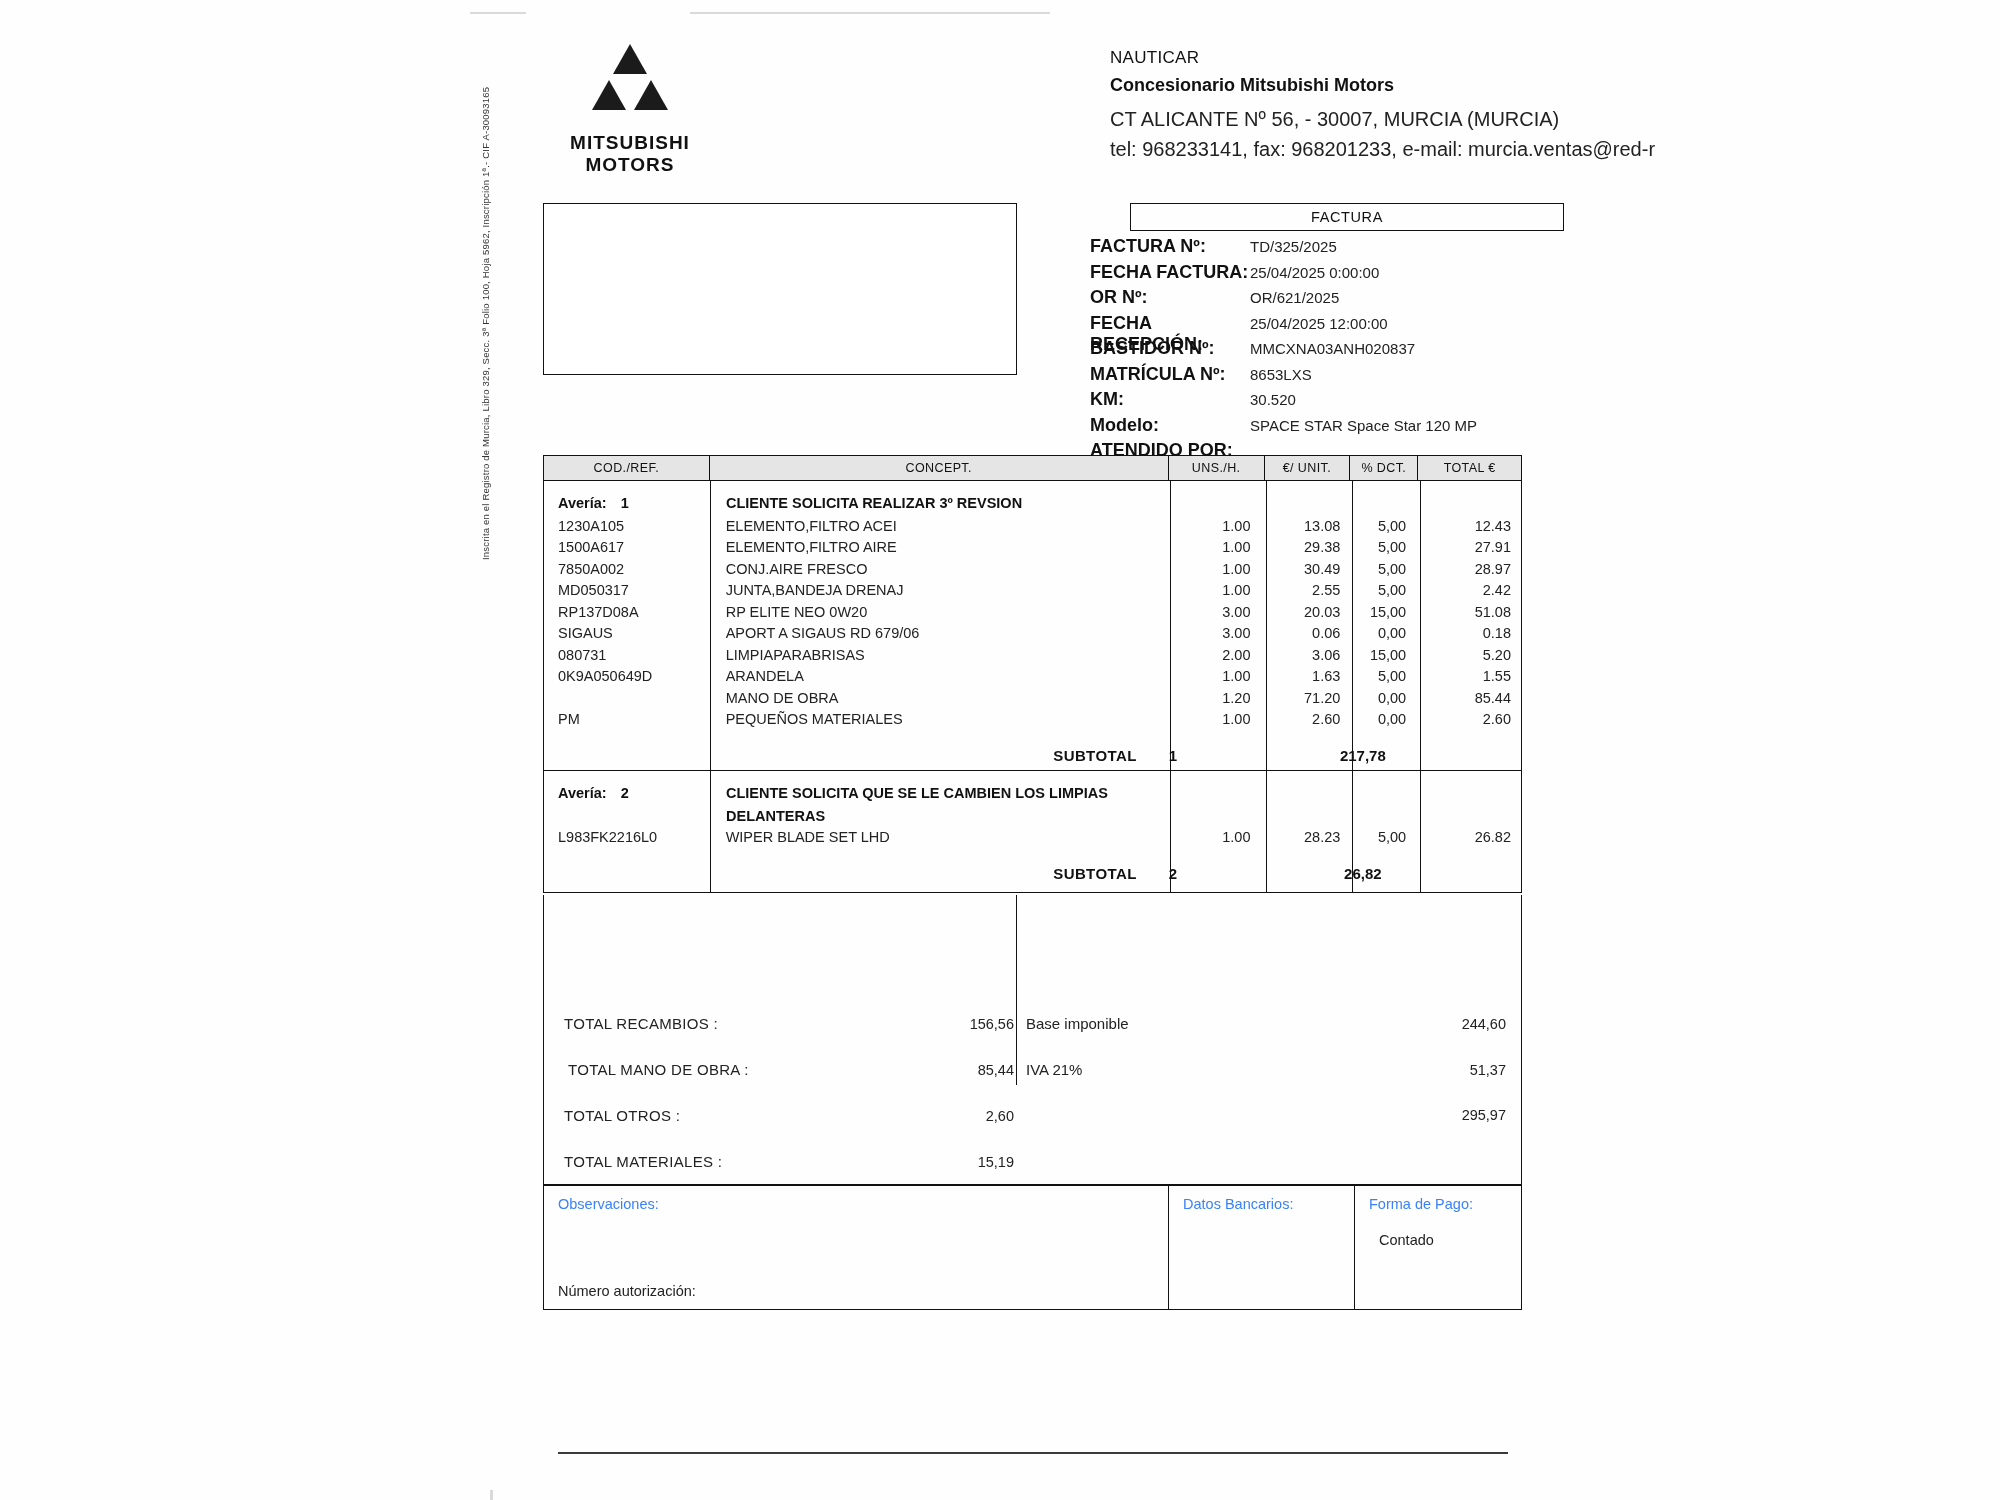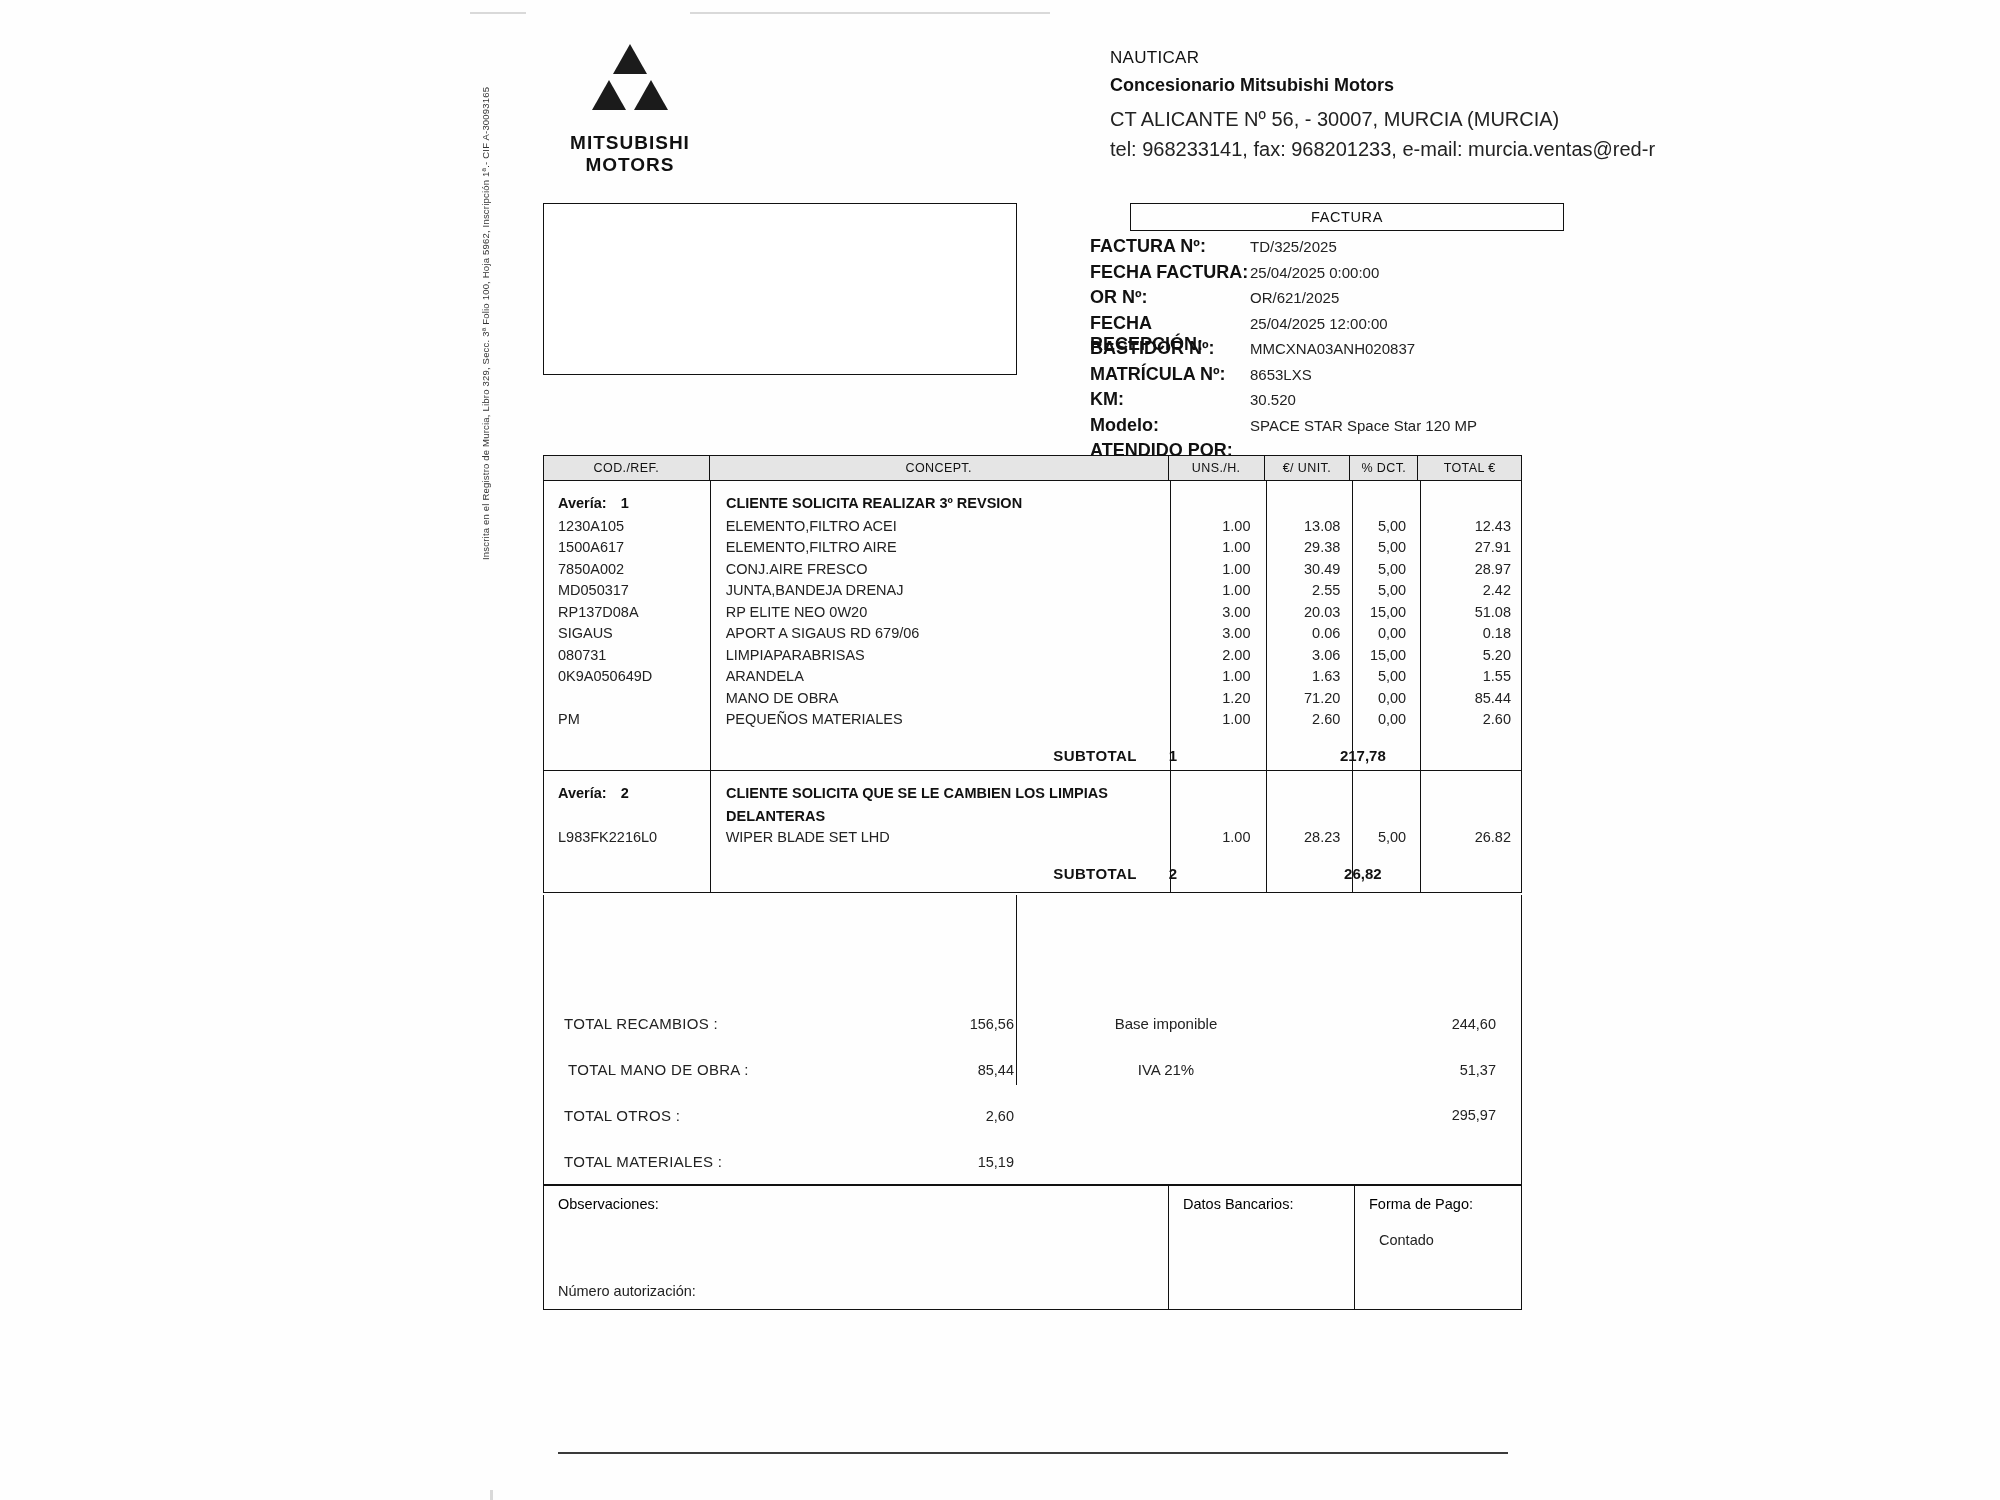--- a/index.html
+++ b/index.html
@@ -272,21 +272,21 @@
     left: 472px; top: 120px;
     width: 496px;
   }
   .tot-rline {
     display: flex;
     align-items: baseline;
     height: 46px;
     font-size: 15px;
     color: #222;
   }
-  .tot-rline .lbl { width: 300px; text-align: center; }
+  .tot-rline .lbl { padding-left: 10px; width: 300px; }
   .tot-rline .val { width: 180px; text-align: right; font-size: 14.5px; padding-right: 6px; }
 
   
   .footer {
     position: absolute;
     left: 543px;
     top: 1185px;
     width: 979px;
     height: 125px;
     display: flex;
@@ -296,21 +296,21 @@
   }
   .fbox { box-sizing: border-box; position: relative; }
   .fbox-obs { width: 625px; border-right: 1.2px solid #111; }
   .fbox-bank { width: 186px; border-right: 1.2px solid #111; }
   .fbox-pay { width: 166px; }
   .fb-label {
     position: absolute;
     left: 14px;
     top: 10px;
     font-size: 14.5px;
-    color: #000000;
+    color: #3b82f6;
   }
   .fb-label2 {
     position: absolute;
     left: 14px;
     bottom: 10px;
     font-size: 14.5px;
     color: #222;
   }
   .fb-val {
     position: absolute;

